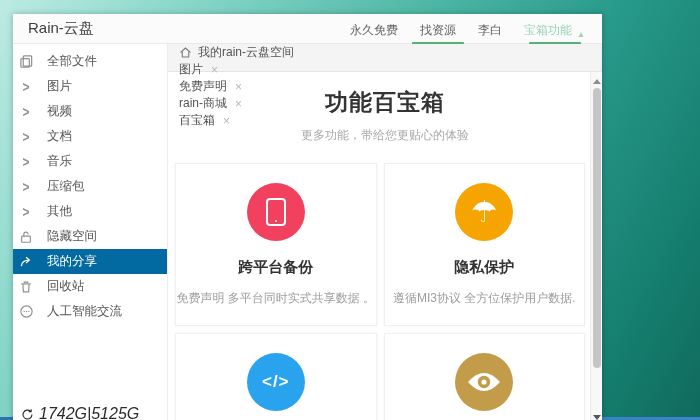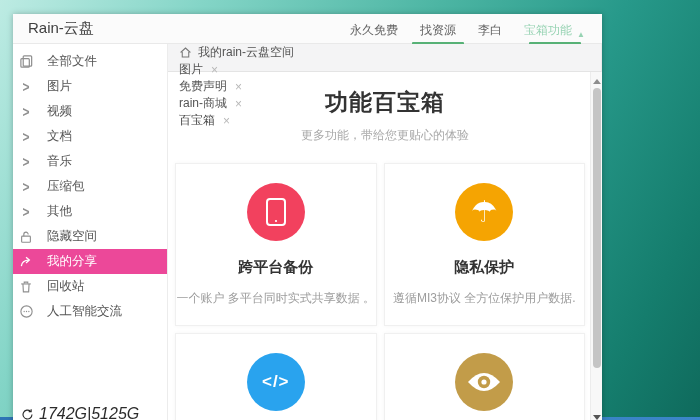--- a/index.html
+++ b/index.html
@@ -25,21 +25,21 @@
   
   .bodyrow { display:flex; height:382px; }
   
   .sb { position:relative; width:155px; border-right:1px solid #ececec; padding-top:5px;
         background:#fff; flex:none; }
   .sb-item { height:25px; display:flex; align-items:center; gap:13px;
              padding-left:5px; font-size:12.5px; color:#555; cursor:pointer; }
   .sb-item .ic { width:16px; display:flex; justify-content:center; color:#8f8f8f;
                  font-size:12px; }
   .sb-item .ic svg { stroke:#8f8f8f; }
-  .sb-item.active { background:#ec4899; color:#fff; }
+  .sb-item.active { background:#0369a1; color:#fff; }
   .sb-item.active .ic svg { stroke:#fff; }
   .chev { color:#9a9a9a; font-weight:bold; font-size:11px; transform:scaleY(1.25); display:inline-block; }
   .sb-bottom { position:absolute; left:8px; right:14px; bottom:3px; }
   .ptrack { height:11px; background:#ececec; border-radius:6px; overflow:hidden; }
   .pfill { width:41%; height:11px; background:#1b7fd4; border-radius:6px;
            color:#fff; font-size:9px; text-align:center; line-height:11px; }
   .storage { display:flex; align-items:center; gap:5px; margin-top:4px;
              font-size:16px; font-style:italic; color:#2b2b2b; }
   
   .main { position:relative; flex:1; background:#fff; overflow:hidden; }
@@ -233,21 +233,21 @@
 
           <div class="cards">
             <div class="card">
               <div class="circle c-red">
                 <svg width="24" height="30" viewBox="0 0 24 30" fill="none" stroke="#fff" stroke-width="2">
                   <rect x="3" y="2" width="18" height="26" rx="3"></rect>
                   <circle cx="12" cy="24" r="1.1" fill="#fff" stroke="none"></circle>
                 </svg>
               </div>
               <div class="card-title">跨平台备份</div>
-              <div class="card-desc">一个账户 多平台同时实式共享数据 。</div>
+              <div class="card-desc">免费声明 多平台同时实式共享数据 。</div>
             </div>
 
             <div class="card">
               <div class="circle c-orange">
                 <span class="umb">☂</span>
               </div>
               <div class="card-title">隐私保护</div>
               <div class="card-desc">遵循MI3协议 全方位保护用户数据.</div>
             </div>
 

